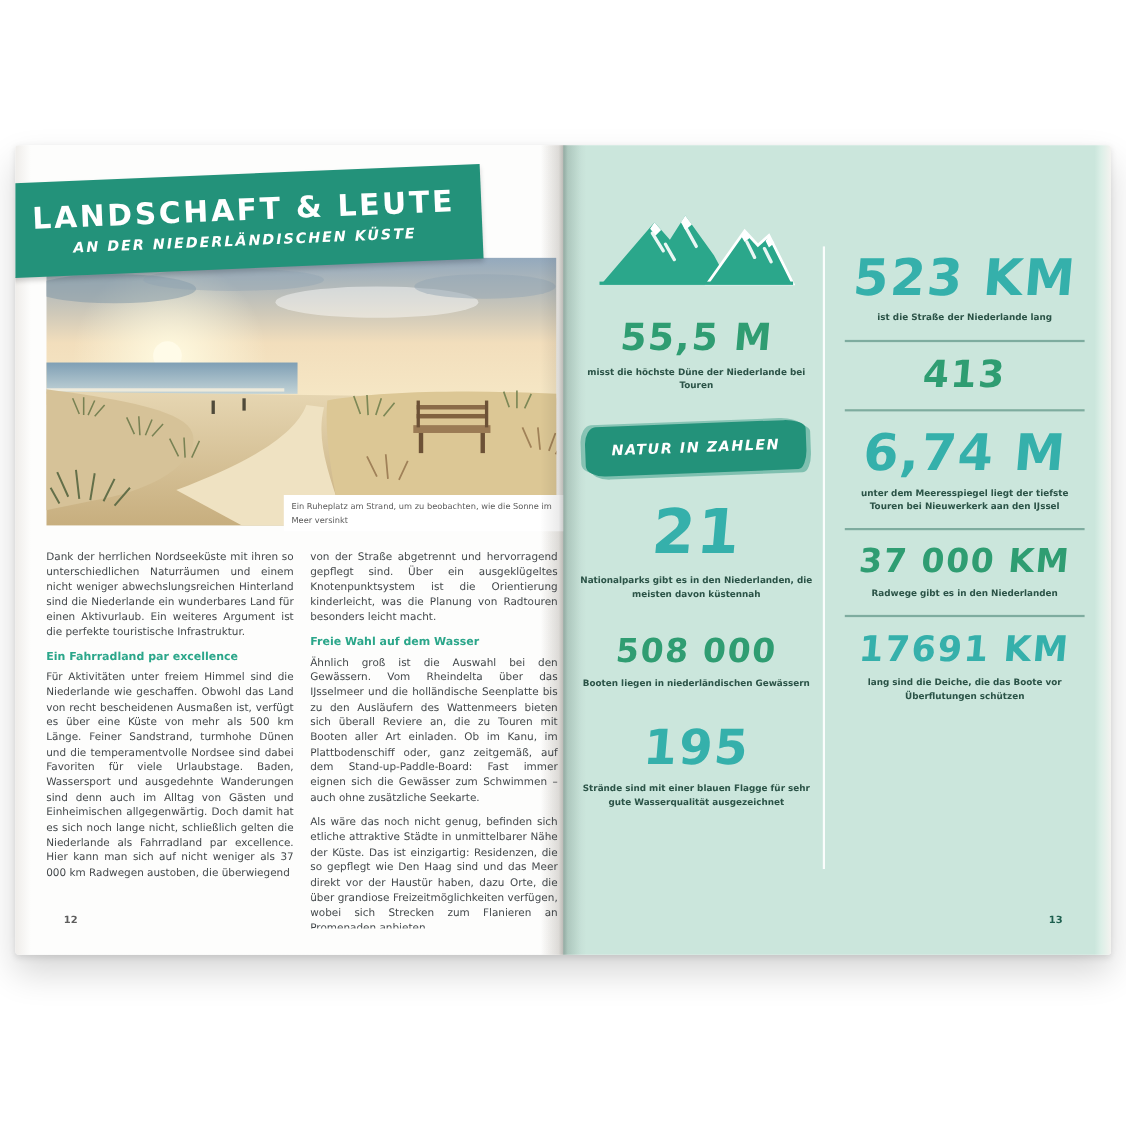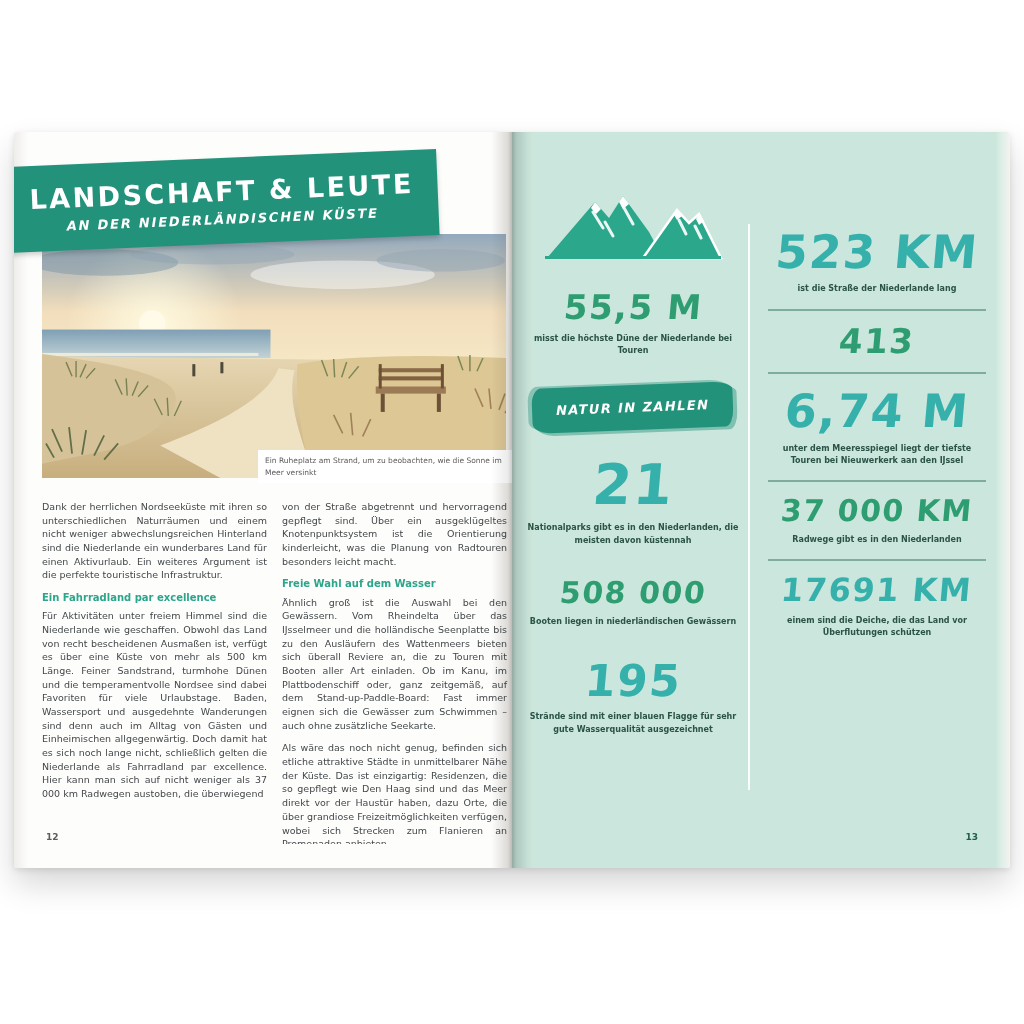--- a/index.html
+++ b/index.html
@@ -24,22 +24,22 @@
   .title-sub{font-size:13px;font-weight:bold;font-style:italic;letter-spacing:1.8px;margin-top:5px;white-space:nowrap;}
   .photo{position:absolute;left:28px;top:102px;width:464px;height:244px;overflow:hidden;}
   .photo svg{width:100%;height:100%;display:block;}
   .photo-caption{position:absolute;left:244px;top:318px;width:248px;background:#ffffff;
                  padding:5px 7px 3px;font-size:7.5px;line-height:1.65;color:#5a5a5a;z-index:4;}
   .cols{position:absolute;left:28px;top:368px;width:466px;height:344px;display:flex;gap:15px;overflow:hidden;}
   .col{width:225px;font-size:9.5px;line-height:1.44;color:#43484b;text-align:justify;}
   .col p{margin:0 0 9px;}
   .body-heading{color:#2ba68a;font-weight:bold;font-size:10px;margin:3px 0 4px;text-align:left;}
   .pagenum{position:absolute;bottom:26px;font-size:9px;font-weight:bold;}
-  .pn-left{left:32px;color:#5d5d5d;}
-  .pn-right{right:32px;color:#1d5f4e;}
+  .pn-left{left:44px;color:#5d5d5d;}
+  .pn-right{right:44px;color:#1d5f4e;}
   
   .vdivider{position:absolute;left:236px;top:92px;width:2px;height:566px;background:rgba(255,255,255,.9);}
   .statcol-left{position:absolute;left:8px;top:58px;width:226px;display:flex;flex-direction:column;
                 align-items:center;text-align:center;}
   .statcol-right{position:absolute;left:248px;top:96px;width:234px;display:flex;flex-direction:column;
                  align-items:center;text-align:center;}
   .stat{display:flex;flex-direction:column;align-items:center;}
   .stat-value{font-weight:bold;letter-spacing:1.5px;transform:skewX(-5deg);line-height:1.05;white-space:nowrap;}
   .c-teal{color:#35b0ab;} .c-green{color:#2f9d72;}
   .sz-46{font-size:46px;} .sz-56{font-size:56px;} .sz-44{font-size:44px;}
@@ -208,21 +208,21 @@
           <div class="stat-caption">unter dem Meeresspiegel liegt der tiefste Touren bei Nieuwerkerk aan den IJssel</div>
         </div>
         <div class="rule"></div>
         <div class="stat">
           <div class="stat-value c-green sz-30">37 000 KM</div>
           <div class="stat-caption">Radwege gibt es in den Niederlanden</div>
         </div>
         <div class="rule"></div>
         <div class="stat">
           <div class="stat-value c-teal sz-32">17691 KM</div>
-          <div class="stat-caption">einem sind die Deiche, die das Land vor Überflutungen schützen</div>
+          <div class="stat-caption">lang sind die Deiche, die das Boote vor Überflutungen schützen</div>
         </div>
       </div>
 
       <div class="pagenum pn-right">13</div>
     </div>
 
     <div class="gutter"></div>
   </div>
 </div>
 

